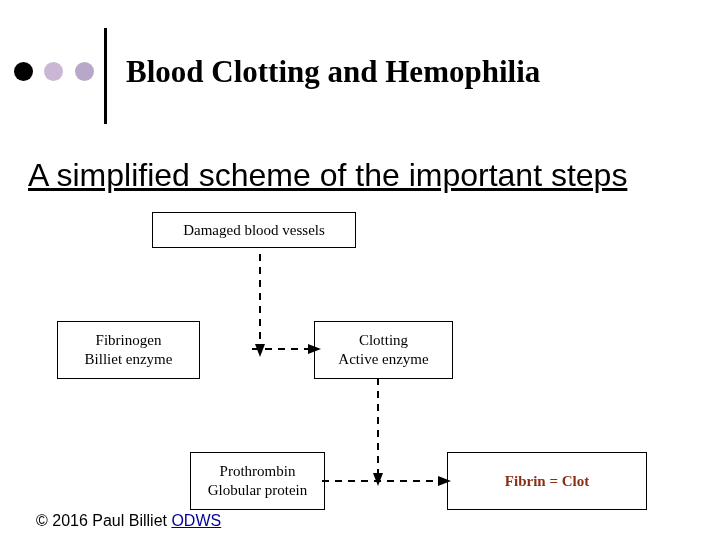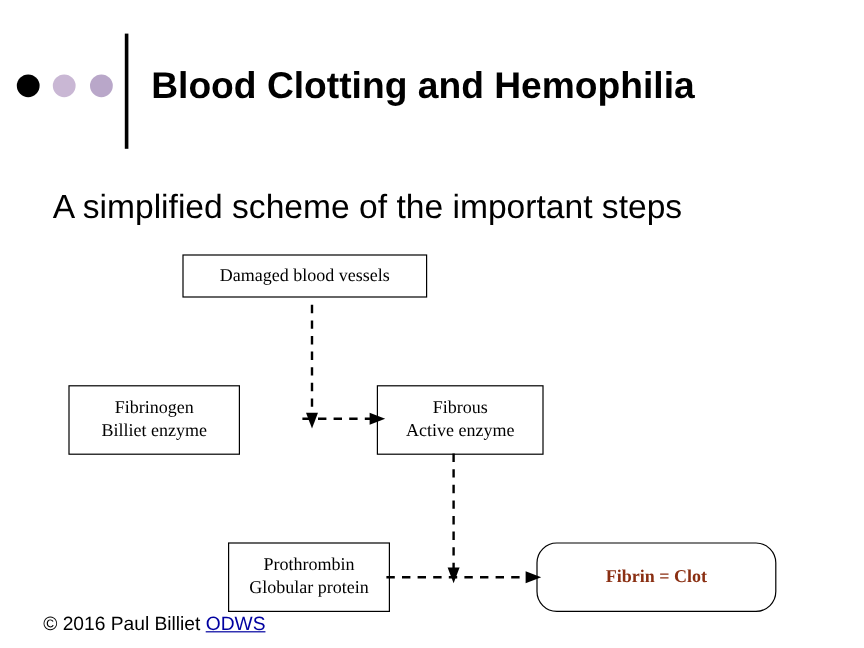--- a/index.html
+++ b/index.html
@@ -45,31 +45,32 @@
 
   #page-title {
     position: absolute;
     left: 126px;
     top: 54px;
     width: 580px;
     font-size: 31px;
     font-weight: bold;
     color: #000000;
     letter-spacing: 0px;
-    font-family: Liberation Sans, sans-serif;
+    font-family: Liberation Serif, serif;
   }
 
   #subtitle {
     position: absolute;
-    left: 44px;
+    left: 28px;
     top: 157px;
     width: 660px;
-    font-size: 28px;
+    font-size: 32px;
     color: #000000;
     font-family: "Liberation Sans", sans-serif;
+    text-decoration: underline;
   }
 
   
   .box {
     position: absolute;
     border: 1px solid #000000;
     background: #ffffff;
     box-sizing: border-box;
     font-family: "Liberation Serif", serif;
     font-size: 15px;
@@ -107,21 +108,20 @@
     width: 135px;
     height: 58px;
   }
   #box-fibrin {
     left: 447px;
     top: 452px;
     width: 200px;
     height: 58px;
     color: #8a2f12;
     font-weight: bold;
-    border-radius: 17px;
   }
 
   
   .arrow-svg {
     position: absolute;
     overflow: visible;
   }
   #arrow-vert1 { left: 230px; top: 254px; width: 60px; height: 105px; }
   #arrow-horiz1 { left: 252px; top: 340px; width: 70px; height: 18px; }
   #arrow-vert2 { left: 358px; top: 378px; width: 40px; height: 110px; }
@@ -159,21 +159,21 @@
 <div class="box" id="box-damaged">
   <span class="line">Damaged blood vessels</span>
 </div>
 
 <div class="box" id="box-prothrombin">
   <span class="line">Fibrinogen</span>
   <span class="line">Billiet enzyme</span>
 </div>
 
 <div class="box" id="box-thrombin">
-  <span class="line">Fibrous</span>
+  <span class="line">Clotting</span>
   <span class="line">Active enzyme</span>
 </div>
 
 <div class="box" id="box-fibrinogen">
   <span class="line">Prothrombin</span>
   <span class="line">Globular protein</span>
 </div>
 
 <div class="box" id="box-fibrin">
   <span class="line">Fibrin = Clot</span>

